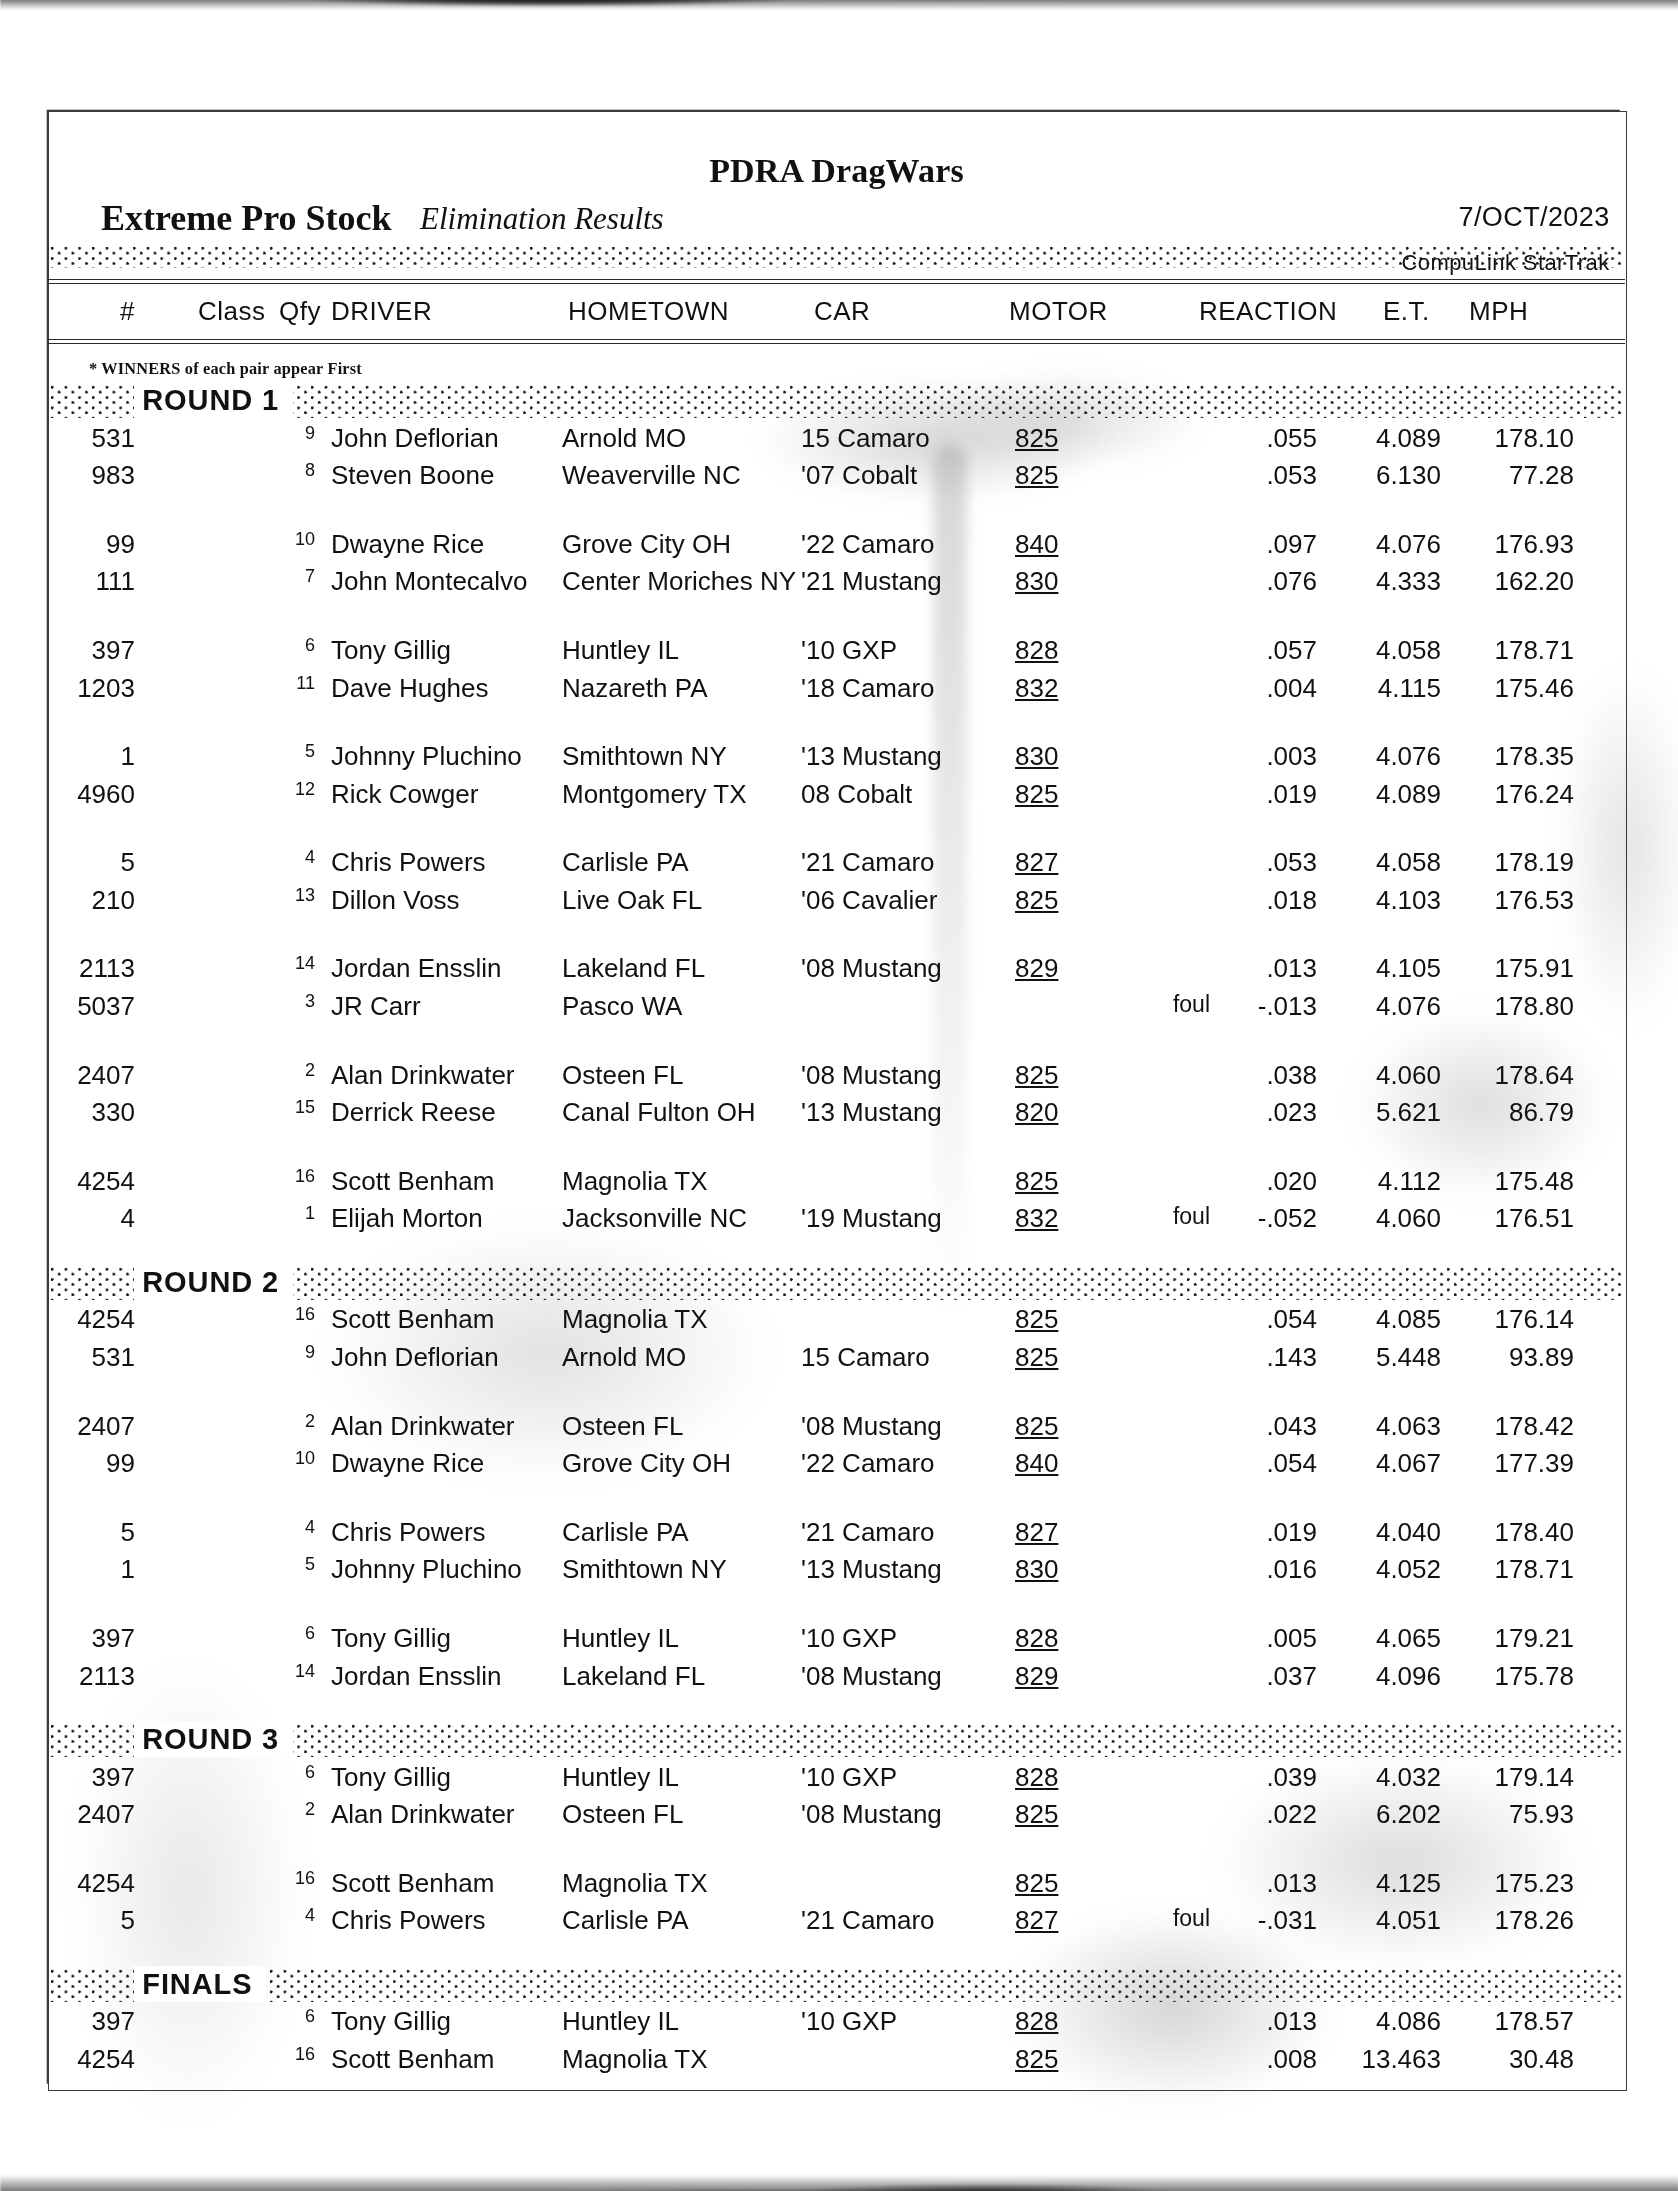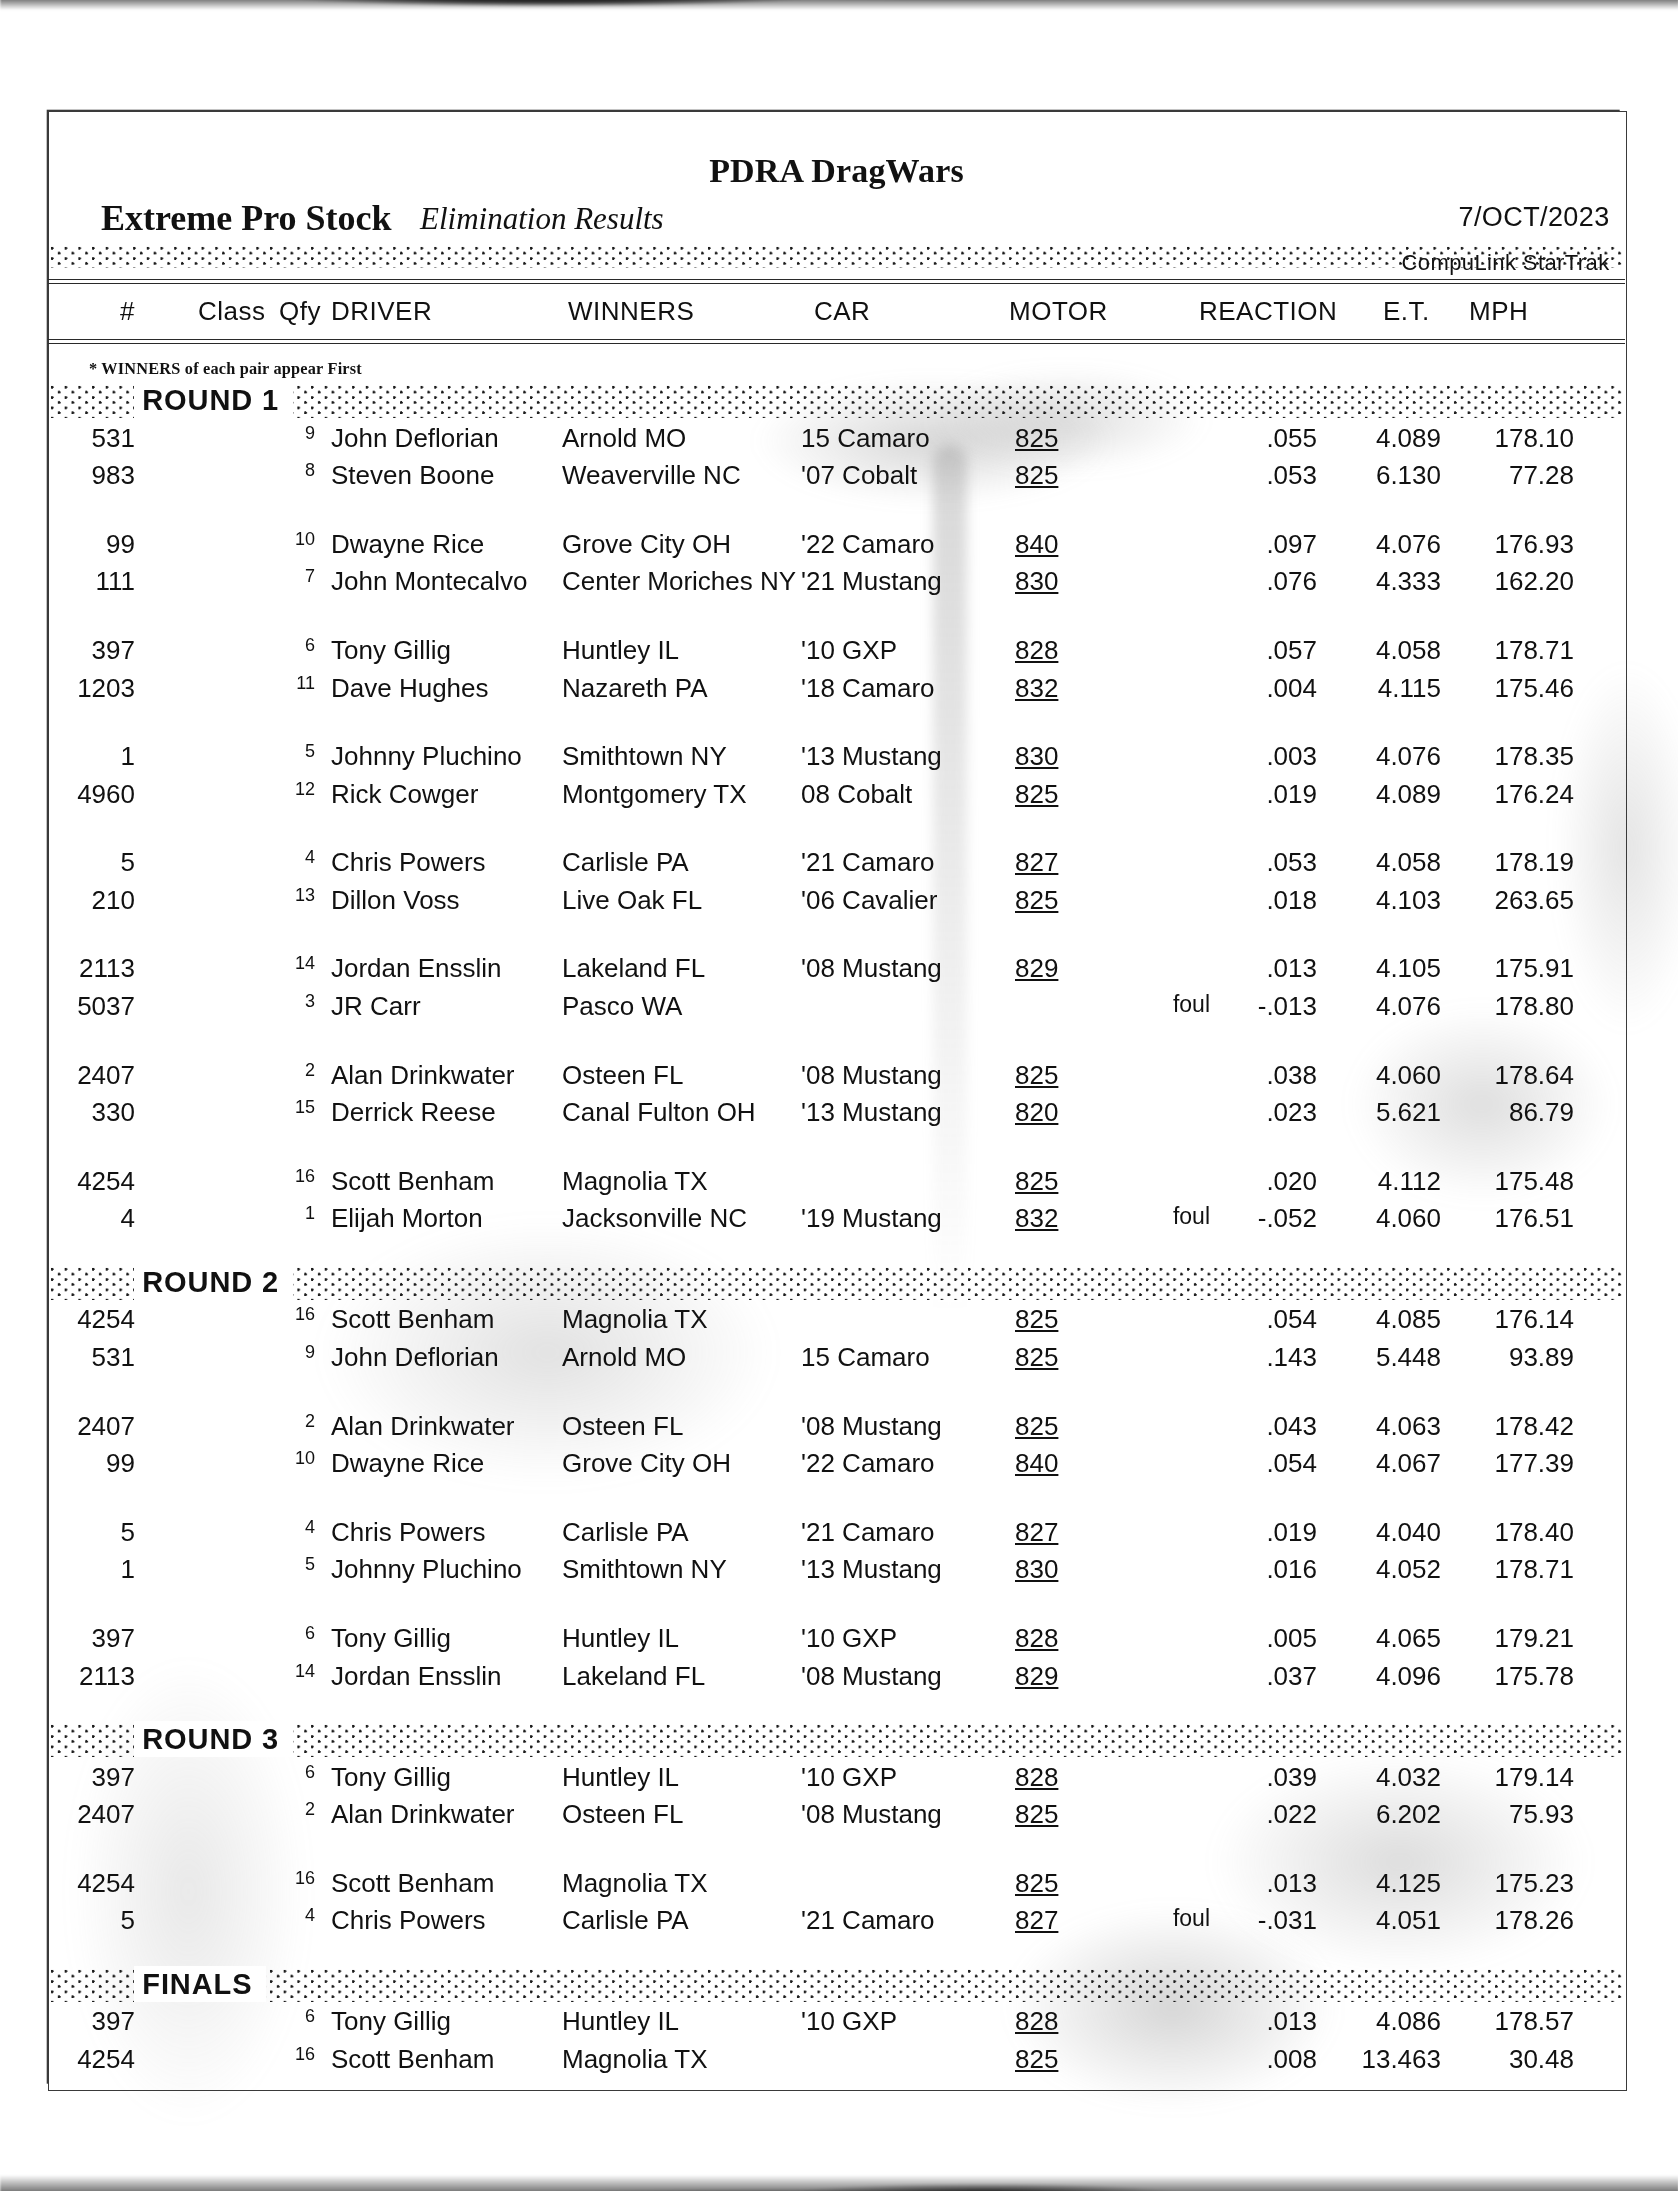--- a/index.html
+++ b/index.html
@@ -186,21 +186,21 @@
   <div class="hdr-band dotband"></div>
 
   <div class="rule" style="top:168px"></div>
   <div class="rule" style="top:172px"></div>
 
   <div class="colhead">
     <span class="c-num" style="position:absolute;left:67px;">#</span>
     <span style="position:absolute;left:150px;">Class</span>
     <span style="position:absolute;left:231px;">Qfy</span>
     <span style="position:absolute;left:283px;">DRIVER</span>
-    <span style="position:absolute;left:520px;">WINNERS</span>
+    <span style="position:absolute;left:520px;">HOMETOWN</span>
     <span style="position:absolute;left:766px;">CAR</span>
     <span style="position:absolute;left:961px;">MOTOR</span>
     <span style="position:absolute;left:1151px;">REACTION</span>
     <span style="position:absolute;left:1335px;">E.T.</span>
     <span style="position:absolute;left:1421px;">MPH</span>
   </div>
 
   <div class="rule" style="top:228px"></div>
   <div class="rule" style="top:232px"></div>
 
@@ -311,21 +311,21 @@
       </div>
       <div class="row" style="top: 774px;">
         <span class="c c-num">210</span>
         <span class="c c-qfy">13</span>
         <span class="c c-driver">Dillon Voss</span>
         <span class="c c-town">Live Oak  FL</span>
         <span class="c c-car">'06 Cavalier</span>
         <span class="c c-motor">825</span>
         <span class="c c-react">.018</span>
         <span class="c c-et">4.103</span>
-        <span class="c c-mph">263.65</span>
+        <span class="c c-mph">176.53</span>
       </div>
       <div class="row" style="top: 842px;">
         <span class="c c-num">2113</span>
         <span class="c c-qfy">14</span>
         <span class="c c-driver">Jordan Ensslin</span>
         <span class="c c-town">Lakeland  FL</span>
         <span class="c c-car">'08 Mustang</span>
         <span class="c c-motor">829</span>
         <span class="c c-react">.013</span>
         <span class="c c-et">4.105</span>

